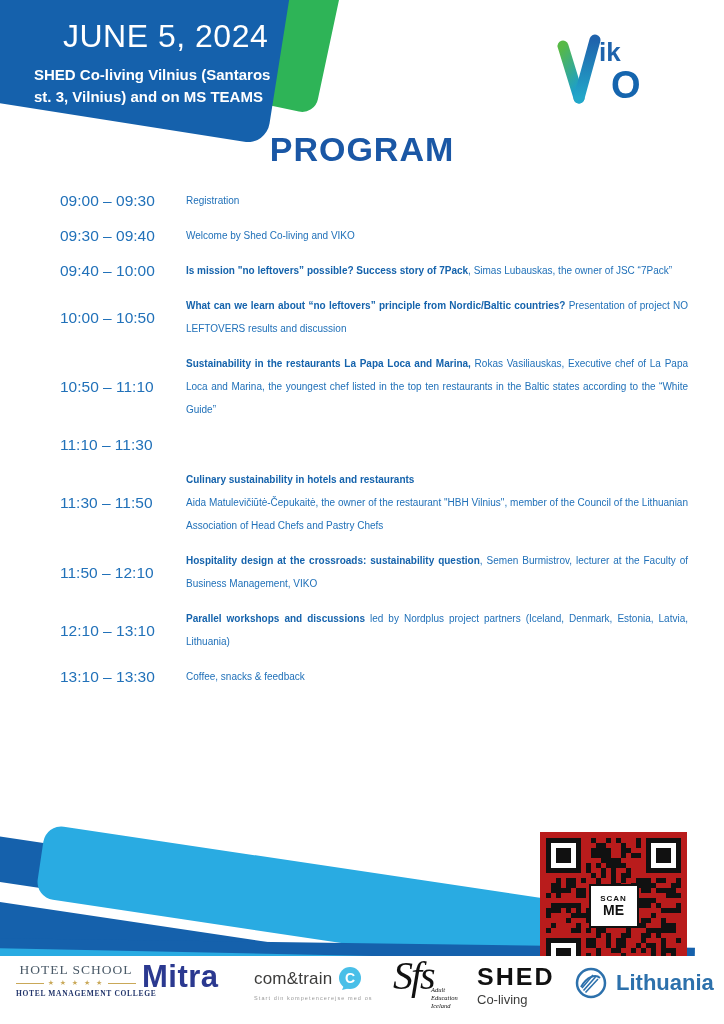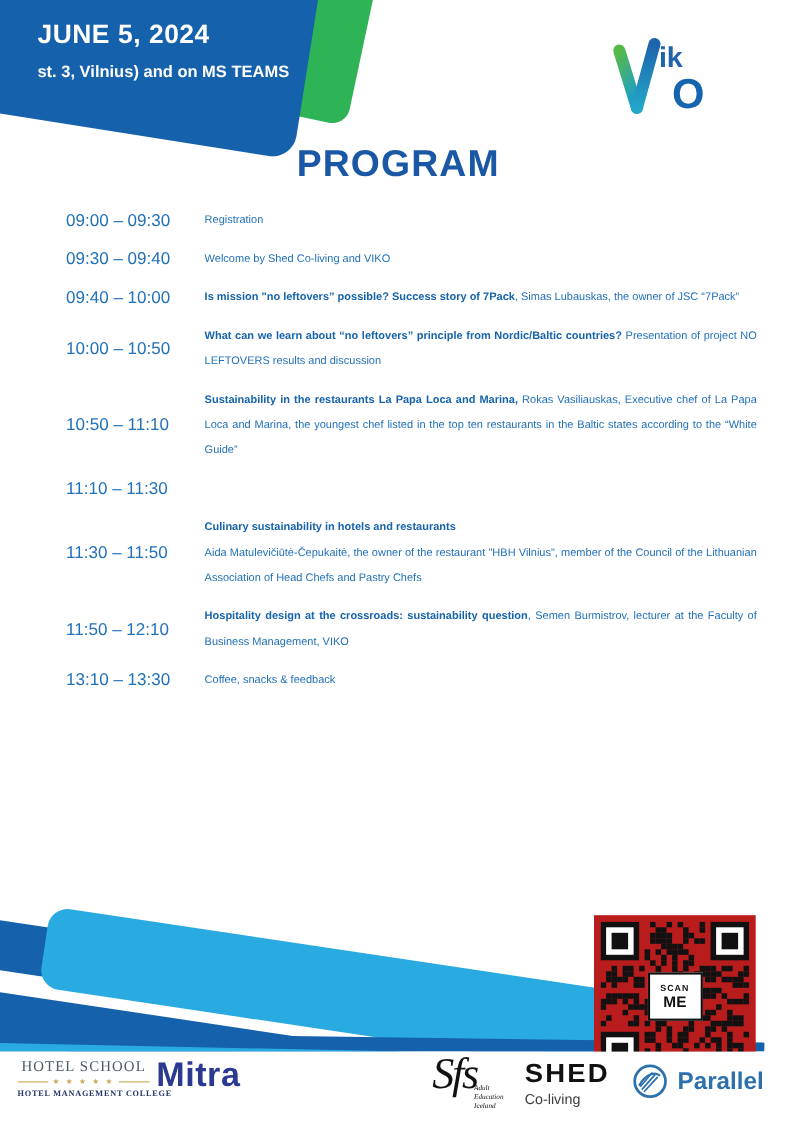--- a/index.html
+++ b/index.html
@@ -5,21 +5,21 @@
   html,body{margin:0;padding:0;background:#e8e8e8;}
   .page{position:relative;width:724px;height:1024px;background:#ffffff;overflow:hidden;
         font-family:"Liberation Sans",sans-serif;}
 
   
   .green-stripe{position:absolute;left:268px;top:-70px;width:66px;height:180px;
         background:#2EB457;border-radius:16px;transform:rotate(12deg);z-index:1;}
   .banner-shape{position:absolute;left:-55px;top:-95px;width:340px;height:215px;
         background:#1561AC;border-radius:22px;transform:rotate(9deg);z-index:2;}
   .banner-text{position:absolute;left:34px;top:18px;z-index:3;color:#ffffff;}
-  .banner-date{font-size:24px;font-weight:bold;letter-spacing:.5px;}
+  .banner-date{font-size:32px;font-weight:normal;letter-spacing:.5px;margin-left:29px;}
   .banner-loc{margin-top:9px;font-size:15px;font-weight:bold;line-height:22px;}
 
   
   .viko{position:absolute;left:498px;top:34px;width:200px;z-index:3;text-align:center;}
   .viko-mark{display:block;margin:0 auto;}
   .viko-names{display:flex;justify-content:center;align-items:center;margin-top:4px;}
   .viko-col{font-size:9.5px;font-weight:bold;color:#44679B;letter-spacing:.6px;line-height:12px;}
   .viko-col.left{text-align:right;}
   .viko-col.right{text-align:left;}
   .viko-divider{width:2px;height:24px;background:#36B3C8;margin:0 7px;}
@@ -83,20 +83,21 @@
 </head>
 <body>
 
 <div class="page">
 
   <div class="green-stripe"></div>
   <div class="banner-shape"></div>
   <div class="banner-text">
     <div class="banner-date">JUNE 5, 2024</div>
     <div class="banner-loc">
+      <div>SHED Co-living Vilnius (Santaros</div>
       <div>st. 3, Vilnius) and on MS TEAMS</div>
     </div>
   </div>
 
   <div class="viko">
     <svg class="viko-mark" width="150" height="72" viewBox="0 0 150 72">
       <defs>
         <linearGradient id="vg1" x1="0" y1="0" x2="0.4" y2="1">
           <stop offset="0" stop-color="#57B947"></stop>
             <stop offset="1" stop-color="#1D9FC8"></stop>
@@ -139,20 +140,24 @@
       <div class="row">
         <div class="time">11:10 – 11:30</div>
       </div>
       <div class="row">
         <div class="time">11:30 – 11:50</div>
         <div class="desc"><b>Culinary sustainability in hotels and restaurants</b><br><span>Aida Matulevičiūtė-Čepukaitė, the owner of the restaurant "HBH Vilnius", member of the Council of the Lithuanian Association of Head Chefs and Pastry Chefs</span></div>
       </div>
       <div class="row">
         <div class="time">11:50 – 12:10</div>
         <div class="desc"><b>Hospitality design at the crossroads: sustainability question</b><span>, Semen Burmistrov, lecturer at the Faculty of Business Management, VIKO</span></div>
+      </div>
+      <div class="row">
+        <div class="time">12:10 – 13:10</div>
+        <div class="desc"><b>Parallel workshops and discussions</b><span> led by Nordplus project partners (Iceland, Denmark, Estonia, Latvia, Lithuania)</span></div>
       </div>
       <div class="row">
         <div class="time">13:10 – 13:30</div>
         <div class="desc"><span>Coffee, snacks &amp; feedback</span></div>
       </div>
     </main>
 
   <div class="stripes">
     <div class="band dark b-dark1"></div>
     <div class="band cyan b-cyan1"></div>
@@ -417,20 +422,31 @@
       <div class="hs-starline">
         <span class="hs-rule"></span>
         <span class="hs-stars">★ ★ ★ ★ ★</span>
         <span class="hs-rule"></span>
       </div>
       <div class="hs-sub">HOTEL MANAGEMENT COLLEGE</div>
     </div>
 
     <div class="logo mitra">Mitra</div>
 
+    <div class="logo comtrain">
+      <div class="ct-top">
+        <span class="ct-name">com&amp;train</span>
+        <svg width="28" height="28" viewBox="0 0 28 28" style="margin-left:4px;">
+          <circle cx="14" cy="13" r="11" fill="#49BFE8"></circle>
+          <polygon points="6,25 9,18 14,23" fill="#49BFE8"></polygon>
+          <text x="14" y="18" text-anchor="middle" font-family="Liberation Sans, sans-serif" font-size="14" font-weight="bold" fill="#ffffff">C</text>
+        </svg>
+      </div>
+      <div class="ct-tag">Start din kompetencerejse med os</div>
+    </div>
 
     <div class="logo sfs">
       <div class="sfs-name">Sfs</div>
       <div class="sfs-lines">
         <div>Adult</div>
         <div>Education</div>
         <div>Iceland</div>
       </div>
     </div>
 
@@ -438,17 +454,17 @@
       <div class="shed-name">SHED</div>
       <div class="shed-sub">Co-living</div>
     </div>
 
     <div class="logo nordplus">
       <svg width="34" height="34" viewBox="0 0 34 34">
         <circle cx="17" cy="17" r="14" fill="none" stroke="#2D71AC" stroke-width="2.5"></circle>
         <path d="M8 22 L19 9 M9.5 24.5 L21.5 11 M11.5 26.5 L24 13" stroke="#2D71AC" stroke-width="1.6" fill="none"></path>
         <path d="M7 21 C13 10 22 8 26 12" stroke="#2D71AC" stroke-width="2" fill="none"></path>
       </svg>
-      <span class="np-name">Parallel</span>
+      <span class="np-name">Lithuania</span>
     </div>
 
   </div>
 </div>
 
 </body></html>

